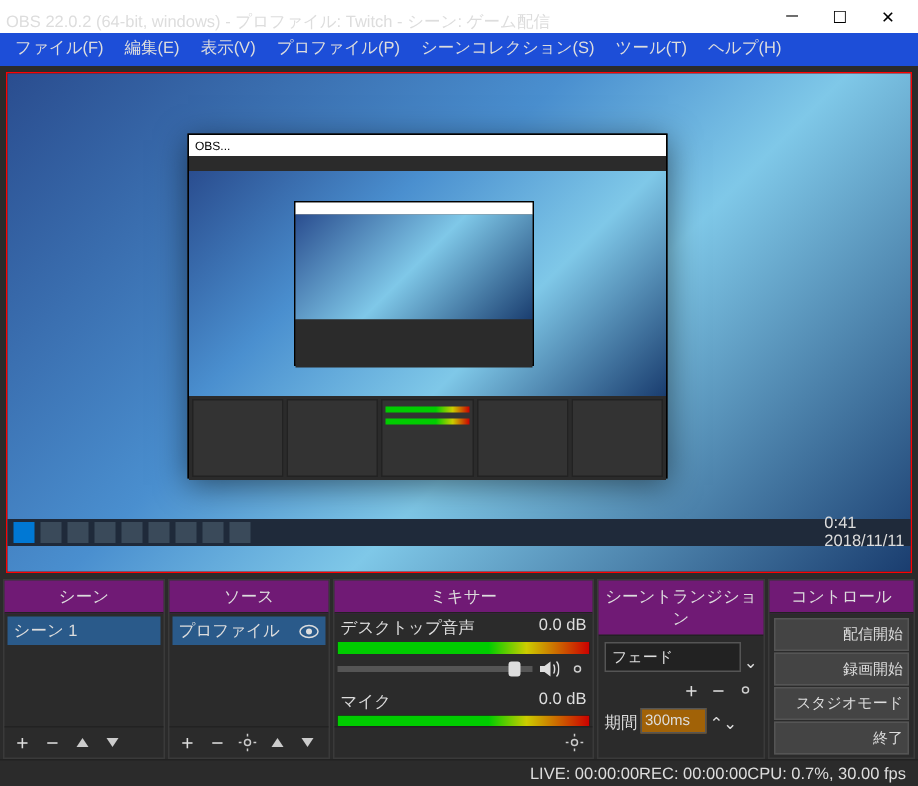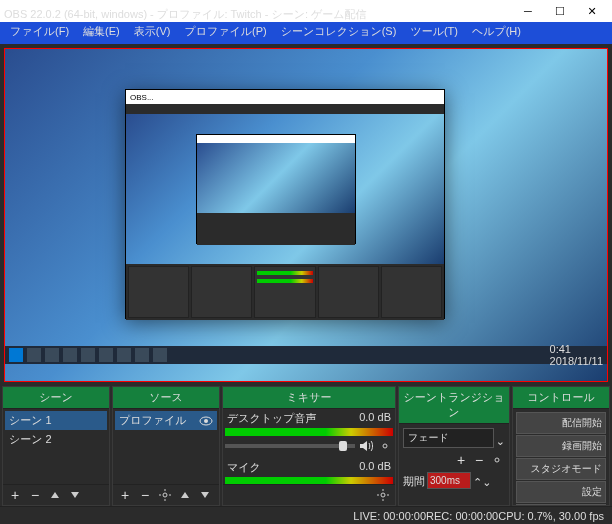--- a/index.html
+++ b/index.html
@@ -22,21 +22,21 @@
 .nested .npreview{height:150px;background:linear-gradient(135deg,#2a4d8f,#4a8fcf,#7fc8e8,#1a3d6f);position:relative}
 .nested2{position:absolute;left:70px;top:20px;width:160px;height:110px;background:#2b2b2b;border:1px solid #000}
 .nested2 .n2t{background:#fff;height:8px}
 .nested2 .n2p{height:70px;background:linear-gradient(135deg,#2a4d8f,#7fc8e8,#1a3d6f)}
 .nested2 .n2b{height:32px;background:#2b2b2b}
 .nested .npanels{height:56px;background:#2b2b2b;display:flex;gap:2px;padding:2px}
 .nested .np{flex:1;background:#333;border:1px solid #222}
 .nested .np .meter{height:4px;background:linear-gradient(90deg,#0c0 60%,#cc0 80%,#c00 100%);margin:4px 2px}
 .panels{height:120px;display:flex;gap:2px;padding:0 2px;background:#2b2b2b}
 .panel{background:#2b2b2b;display:flex;flex-direction:column;border:1px solid #3a3a3a}
-.panel-header{background:#15803d;text-align:center;padding:3px;border-bottom:1px solid #222;font-size:11px}
+.panel-header{background:#701a75;text-align:center;padding:3px;border-bottom:1px solid #222;font-size:11px}
 .panel-body{flex:1;overflow:hidden;padding:2px}
 .panel-footer{display:flex;gap:4px;padding:2px 4px;border-top:1px solid #222;align-items:center}
 .scenes{width:108px}
 .sources{width:108px}
 .mixer{flex:1}
 .transitions{width:112px}
 .controls{width:98px}
 .list-item{padding:2px 4px}
 .list-item.sel{background:#2a5a8a}
 .source-row{display:flex;align-items:center;padding:2px 4px;background:#2a5a8a;gap:4px}
@@ -44,21 +44,21 @@
 .mixer-ch{margin-bottom:6px}
 .mixer-name{display:flex;justify-content:space-between;font-size:10px;padding:0 2px}
 .mixer-meter{height:8px;background:#111;margin:2px 0;position:relative;overflow:hidden}
 .mixer-meter::before{content:"";position:absolute;inset:0;background:linear-gradient(90deg,#0c0 0%,#0c0 60%,#cc0 75%,#c00 100%)}
 .mixer-slider{display:flex;align-items:center;gap:4px}
 .slider-track{flex:1;height:4px;background:#555;position:relative}
 .slider-thumb{position:absolute;right:8px;top:-3px;width:8px;height:10px;background:#ddd;border-radius:2px}
 .ctrl-btn{background:#444;border:1px solid #555;padding:3px;margin:1px;text-align:right;font-size:10px}
 .trans-row{display:flex;align-items:flex-end;gap:2px;padding:2px}
 .trans-select{flex:1;background:#222;border:1px solid #555;padding:2px 4px;font-size:10px}
-.trans-input{width:44px;background:#b91c1c;border:1px solid #555;padding:2px;font-size:10px;color:#ddd}
+.trans-input{width:44px;background:#a16207;border:1px solid #555;padding:2px;font-size:10px;color:#ddd}
 .iconbtn{width:16px;height:16px;display:flex;align-items:center;justify-content:center;font-size:14px;cursor:pointer}
 .statusbar{height:18px;background:#2b2b2b;display:flex;align-items:center;justify-content:flex-end;gap:0;padding:0 8px;font-size:10px;border-top:1px solid #222}
 svg{display:block}
 </style>
 </head>
 <body>
 
 <div class="titlebar">
   <span class="title">OBS 22.0.2 (64-bit, windows) - プロファイル: Twitch - シーン: ゲーム配信</span>
   <div class="winbtn">─</div>
@@ -117,21 +117,20 @@
     </div>
   </div>
 </div>
 
 <div class="panels">
 
   <div class="panel scenes">
     <div class="panel-header">シーン</div>
     <div class="panel-body">
       <div class="list-item sel">シーン 1</div>
-      <div class="list-item">シーン 2</div>
     </div>
     <div class="panel-footer">
       <div class="iconbtn">+</div>
       <div class="iconbtn">−</div>
       <div class="iconbtn">
           <svg width="10" height="10">
             <path d="M5 2L9 8H1Z" fill="#ccc"></path>
           </svg>
         </div>
       <div class="iconbtn">
@@ -255,21 +254,20 @@
       </div>
     </div>
   </div>
 
   <div class="panel controls">
     <div class="panel-header">コントロール</div>
     <div class="panel-body">
       <div class="ctrl-btn">配信開始</div>
       <div class="ctrl-btn">録画開始</div>
       <div class="ctrl-btn">スタジオモード</div>
-      <div class="ctrl-btn">設定</div>
       <div class="ctrl-btn">終了</div>
     </div>
   </div>
 
 </div>
 
 <div class="statusbar">
   <span>LIVE: 00:00:00</span>
   <span>REC: 00:00:00</span>
   <span>CPU: 0.7%, 30.00 fps</span>

